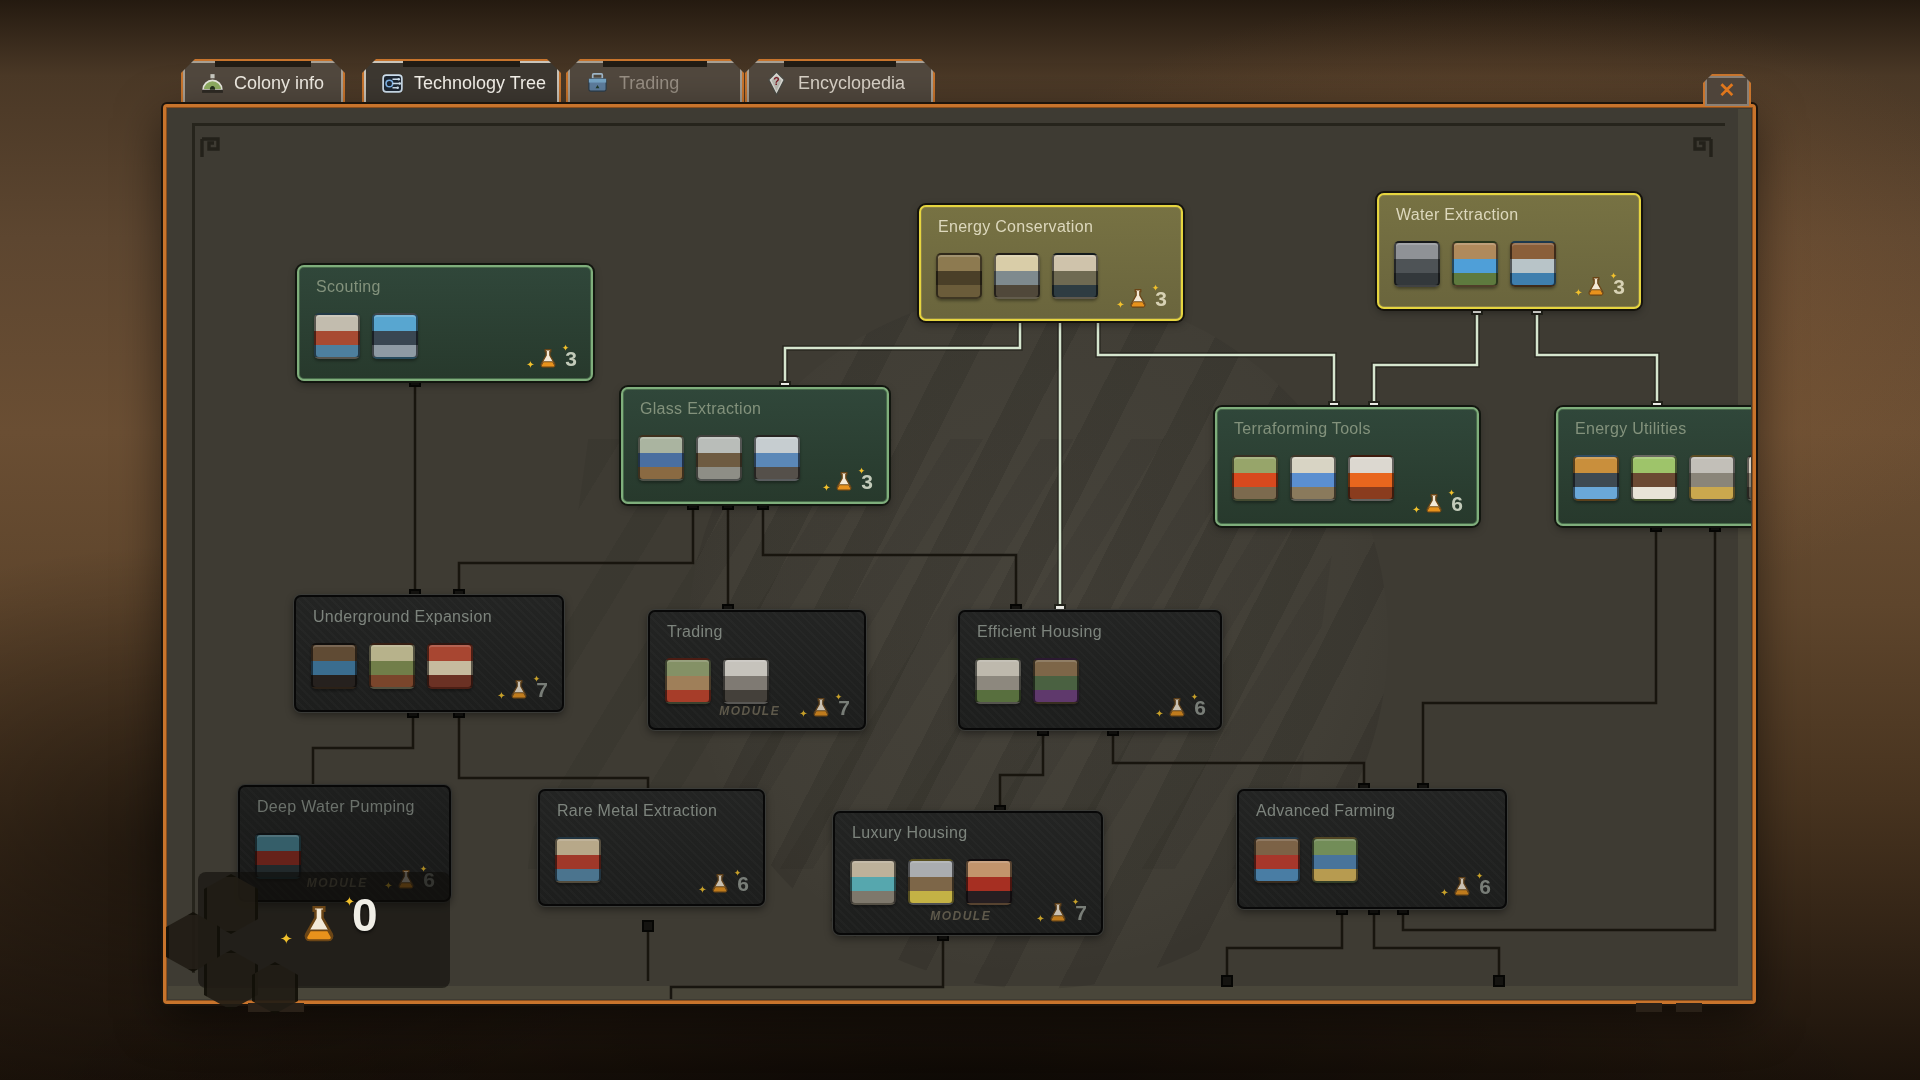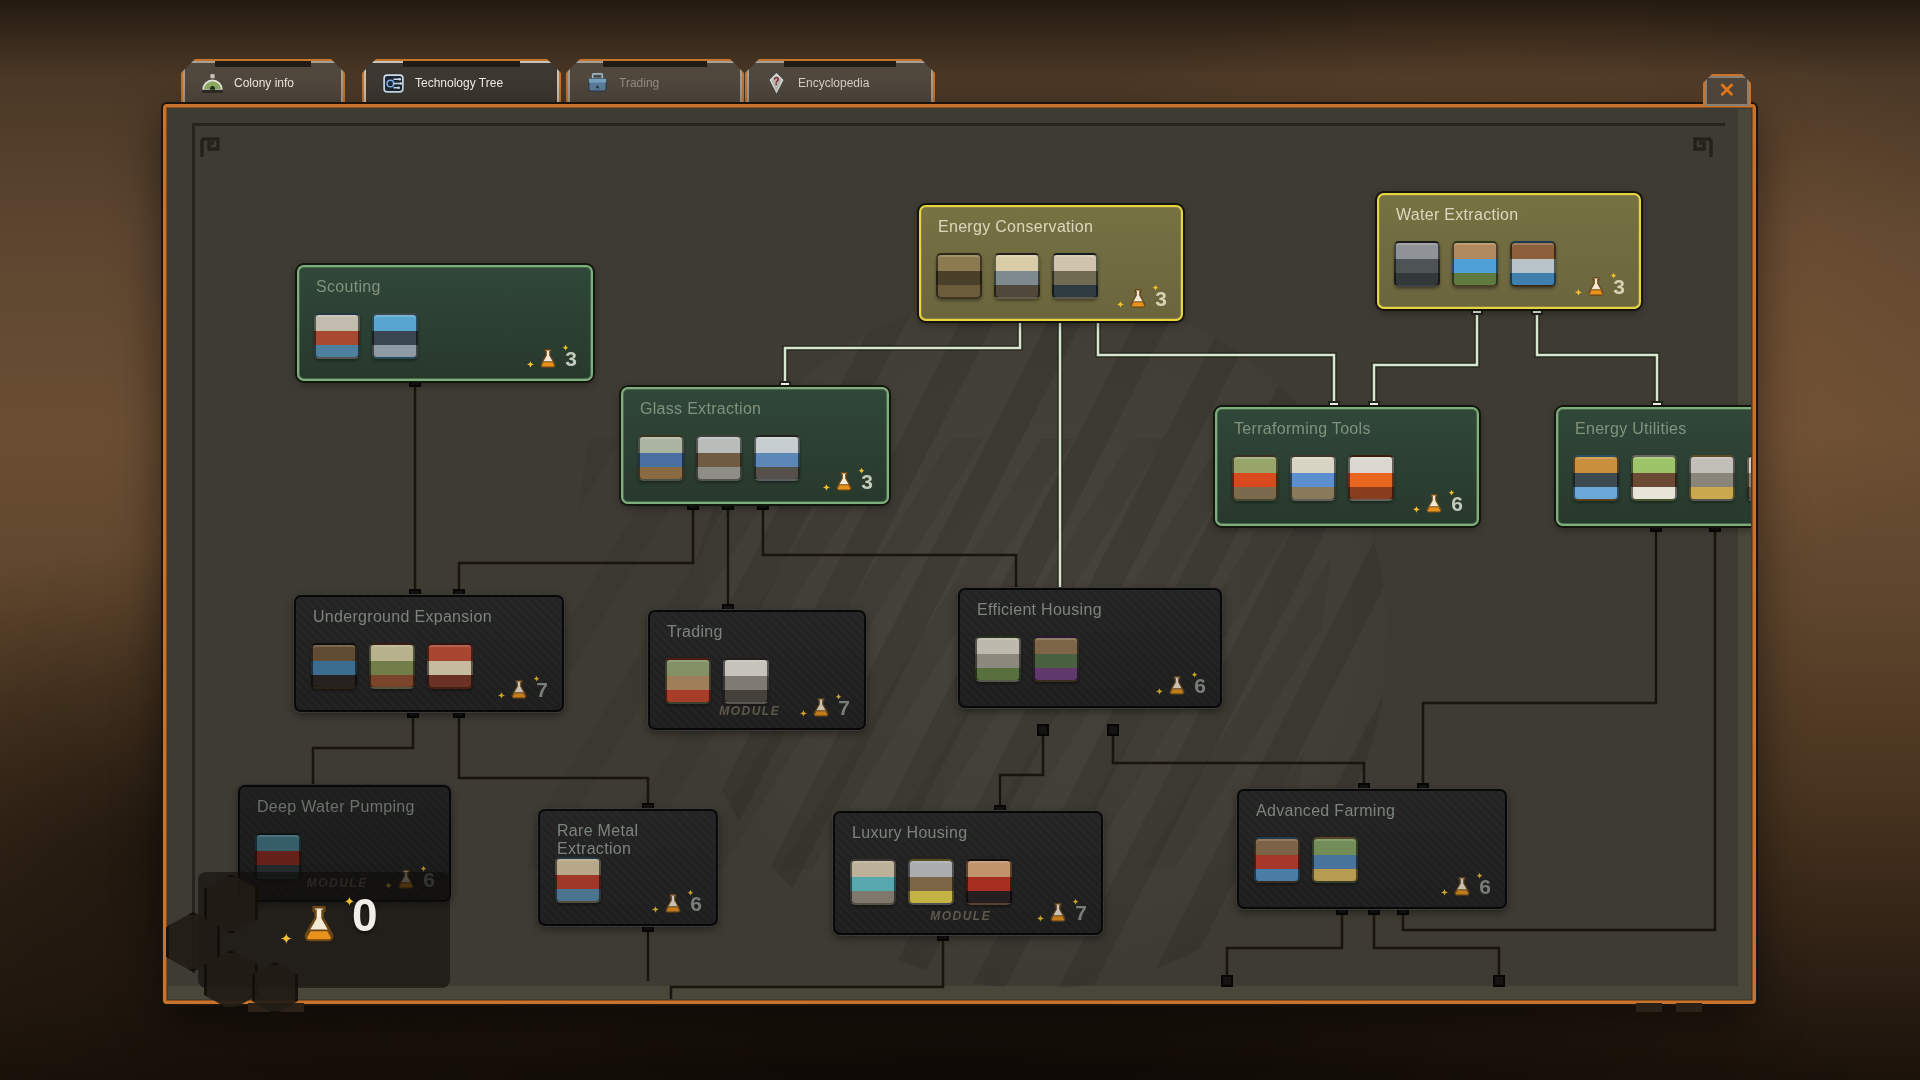--- a/index.html
+++ b/index.html
@@ -21,21 +21,21 @@
     border:2px solid #c8742c;
     border-bottom:none;
     clip-path:polygon(14px 0,calc(100% - 14px) 0,100% 14px,100% 100%,0 100%,0 14px);
     box-shadow:inset 0 0 0 2px #a79f93;
     display:flex; align-items:center; gap:9px; padding:0 14px 0 16px;
     cursor:pointer;
   }
   .tab::before{ 
     content:""; position:absolute; left:20%; top:0; width:60%; height:6px; background:#211c15;
   }
-  .tab .tlabel{ font-size:12px; color:#d9d2c7; white-space:nowrap; }
+  .tab .tlabel{ font-size:18px; color:#d9d2c7; white-space:nowrap; }
   .tab.bright .tlabel{ color:#efebe2; }
   .tab.dim .tlabel{ color:#988f84; }
   .tab.active{ background:#3d3831; box-shadow:inset 0 0 0 2px #c9c4ba; }
   .tab.active .tlabel{ color:#f4f1ea; }
   .tab .ticon{ width:26px; height:26px; display:flex; align-items:center; justify-content:center; }
 
   .close-btn{
     position:absolute; left:1703px; top:74px; width:48px; height:32px;
     background:#4e443a; border:2px solid #c8742c; border-bottom:none;
     clip-path:polygon(9px 0,calc(100% - 9px) 0,100% 9px,100% 100%,0 100%,0 9px);
@@ -380,21 +380,21 @@
           </div>
           <div class="module">MODULE</div>
           <div class="cost">
             <span class="flask"><svg width="24" height="24" viewBox="0 0 26 26">
                 <path d="M10 3h6v2h-1v4l5.2 9.2c.8 1.5-.3 3.3-2 3.3H7.8c-1.7 0-2.8-1.8-2-3.3L11 9V5h-1z" fill="#f3e9d7" stroke="#6b4516" stroke-width="1.4"></path>
                 <path d="M8 16h10l2 3.6c.5 1-.2 2-1.3 2H7.3c-1.1 0-1.8-1-1.3-2z" fill="#e8921c" stroke="#6b4516" stroke-width="1"></path>
               </svg></span>
             <b>7</b>
           </div>
         </div>
-        <div class="node locked" style="left: 790px; top: 479px; width: 264px; height: 120px;">
+        <div class="node locked" style="left: 790px; top: 501px; width: 264px; height: 120px;">
           <div class="ntitle">Efficient Housing</div>
           <div class="irow">
             <div class="nicon" style="background: linear-gradient(rgb(207, 201, 186) 0px, rgb(207, 201, 186) 38%, rgb(154, 148, 136) 38%, rgb(154, 148, 136) 72%, rgb(94, 122, 62) 72%, rgb(94, 122, 62) 100%);"></div>
             <div class="nicon" style="background: linear-gradient(rgb(138, 111, 74) 0px, rgb(138, 111, 74) 38%, rgb(78, 106, 68) 38%, rgb(78, 106, 68) 72%, rgb(106, 60, 122) 72%, rgb(106, 60, 122) 100%);"></div>
           </div>
           <div class="cost">
             <span class="flask"><svg width="24" height="24" viewBox="0 0 26 26">
                 <path d="M10 3h6v2h-1v4l5.2 9.2c.8 1.5-.3 3.3-2 3.3H7.8c-1.7 0-2.8-1.8-2-3.3L11 9V5h-1z" fill="#f3e9d7" stroke="#6b4516" stroke-width="1.4"></path>
                 <path d="M8 16h10l2 3.6c.5 1-.2 2-1.3 2H7.3c-1.1 0-1.8-1-1.3-2z" fill="#e8921c" stroke="#6b4516" stroke-width="1"></path>
               </svg></span>
@@ -408,21 +408,21 @@
           </div>
           <div class="module">MODULE</div>
           <div class="cost">
             <span class="flask"><svg width="24" height="24" viewBox="0 0 26 26">
                 <path d="M10 3h6v2h-1v4l5.2 9.2c.8 1.5-.3 3.3-2 3.3H7.8c-1.7 0-2.8-1.8-2-3.3L11 9V5h-1z" fill="#f3e9d7" stroke="#6b4516" stroke-width="1.4"></path>
                 <path d="M8 16h10l2 3.6c.5 1-.2 2-1.3 2H7.3c-1.1 0-1.8-1-1.3-2z" fill="#e8921c" stroke="#6b4516" stroke-width="1"></path>
               </svg></span>
             <b>6</b>
           </div>
         </div>
-        <div class="node locked" style="left: 370px; top: 700px; width: 180px; height: 117px; padding-left: 20px;">
+        <div class="node locked" style="left: 370px; top: 680px; width: 227px; height: 117px; padding-left: 20px;">
           <div class="ntitle">Rare Metal Extraction</div>
           <div class="irow">
             <div class="nicon" style="background: linear-gradient(rgb(201, 182, 145) 0px, rgb(201, 182, 145) 38%, rgb(184, 58, 40) 38%, rgb(184, 58, 40) 72%, rgb(77, 127, 158) 72%, rgb(77, 127, 158) 100%);"></div>
           </div>
           <div class="cost">
             <span class="flask"><svg width="24" height="24" viewBox="0 0 26 26">
                 <path d="M10 3h6v2h-1v4l5.2 9.2c.8 1.5-.3 3.3-2 3.3H7.8c-1.7 0-2.8-1.8-2-3.3L11 9V5h-1z" fill="#f3e9d7" stroke="#6b4516" stroke-width="1.4"></path>
                 <path d="M8 16h10l2 3.6c.5 1-.2 2-1.3 2H7.3c-1.1 0-1.8-1-1.3-2z" fill="#e8921c" stroke="#6b4516" stroke-width="1"></path>
               </svg></span>
             <b>6</b>

